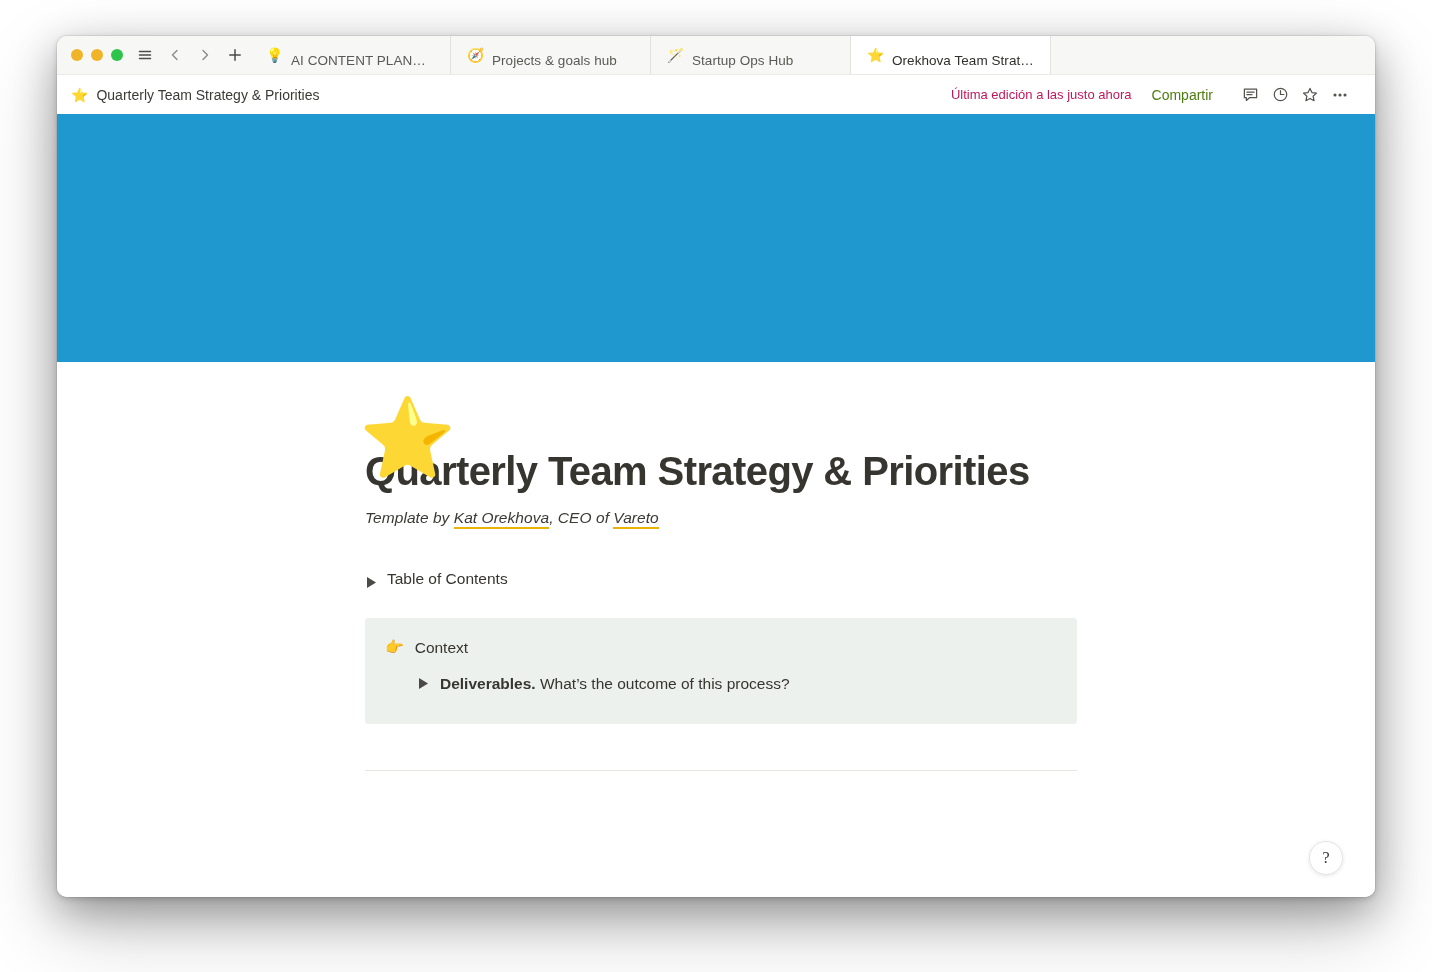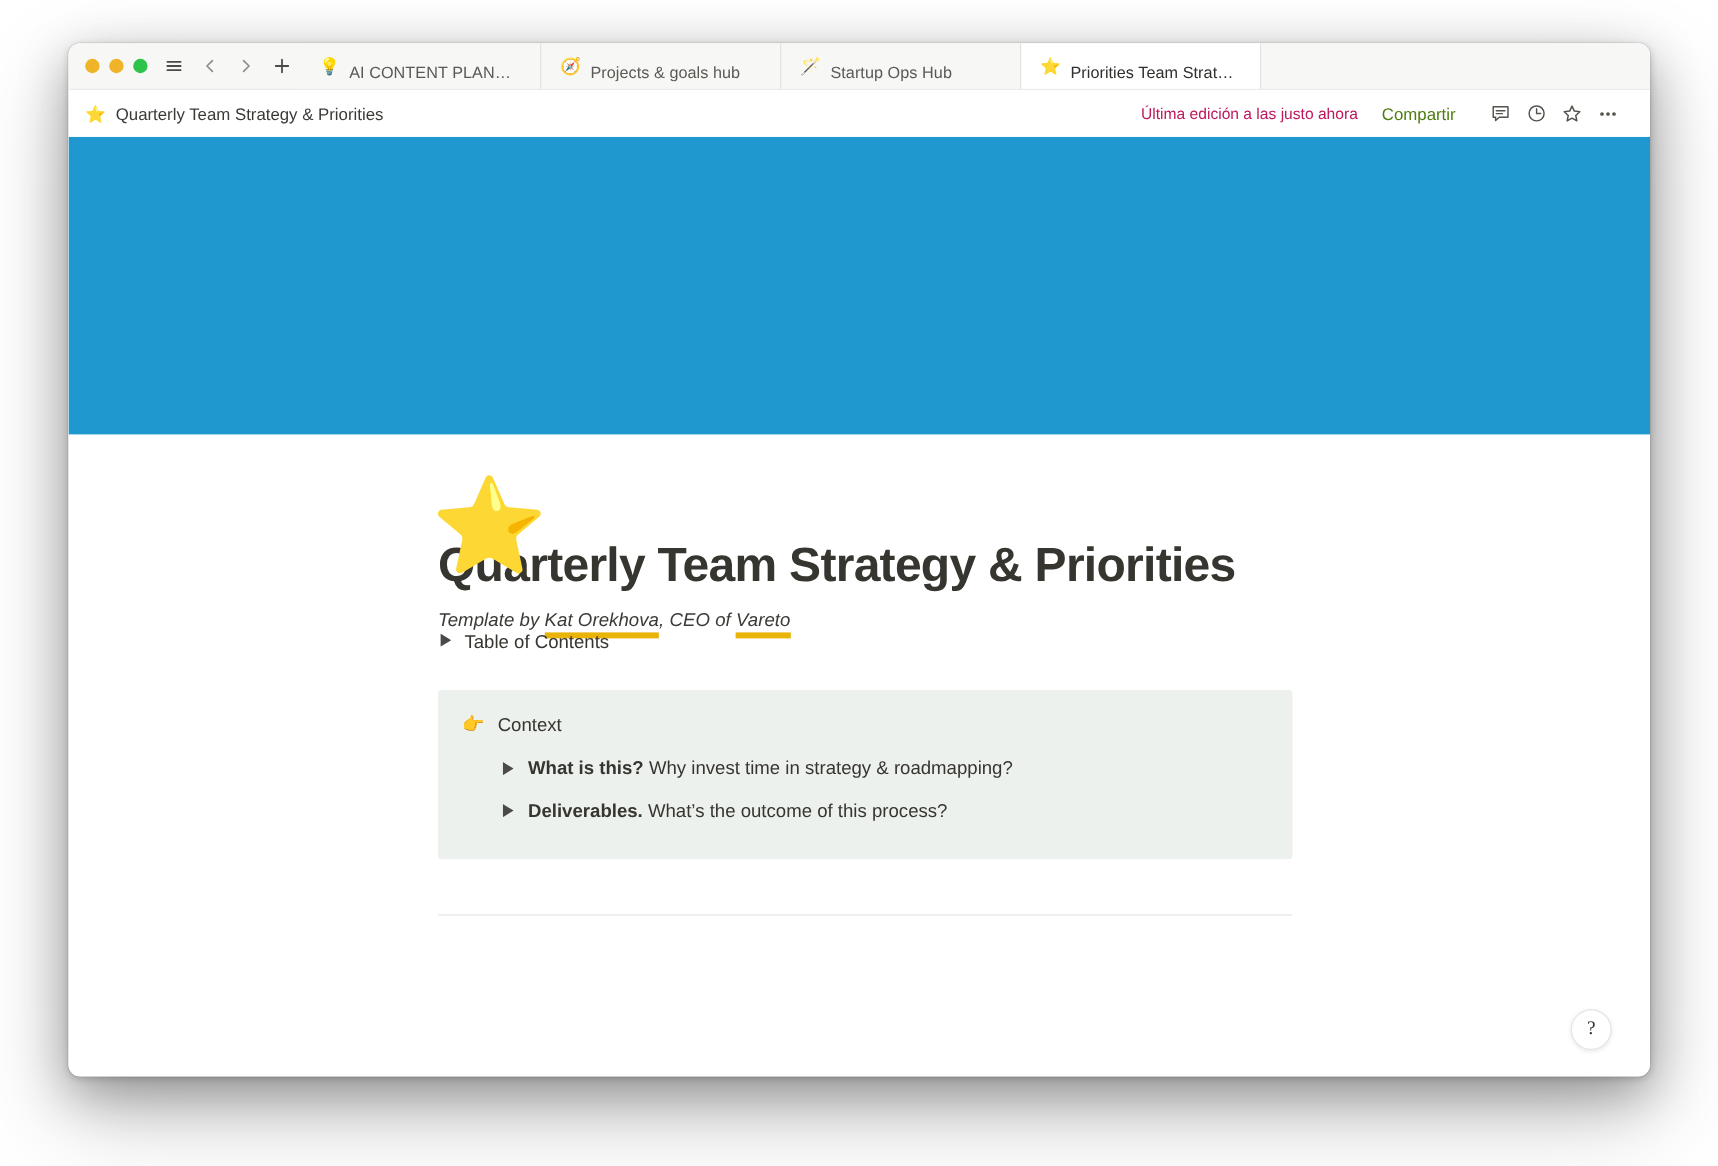--- a/index.html
+++ b/index.html
@@ -221,27 +221,28 @@
   .byline {
     margin-top: 14px;
     font-size: 15.5px;
     font-style: italic;
     color: #3b3a36;
     letter-spacing: 0.05px;
   }
   .byline a {
     color: #3b3a36;
     text-decoration: none;
-    border-bottom: 5px solid #eab308;
+    border-bottom: 2px solid #eab308;
     padding-bottom: 1px;
   }
 
   .toggle-row {
-    display: flex;
-    align-items: flex-start;
+    margin-top: 43px;
+    display: flex;
+    align-items: flex-end;
     gap: 10px;
     font-size: 15.5px;
     color: #37352f;
   }
   .tri {
     width: 12px;
     height: 12px;
     display: inline-flex;
     align-items: center;
     justify-content: center;
@@ -353,21 +354,21 @@
         <div class="tab">
           <span class="tab-icon">🧭</span>
           <span class="tab-label">Projects &amp; goals hub</span>
         </div>
         <div class="tab">
           <span class="tab-icon">🪄</span>
           <span class="tab-label">Startup Ops Hub</span>
         </div>
         <div class="tab active">
           <span class="tab-icon">⭐</span>
-          <span class="tab-label">Priorities Team Strat…</span>
+          <span class="tab-label">Orekhova Team Strat…</span>
         </div>
         <div class="tabfill"></div>
       </div>
     </div>
 
     <div class="topbar">
       <div class="breadcrumb">
         <span class="bc-icon">⭐</span>
         <span>Quarterly Team Strategy &amp; Priorities</span>
       </div>
@@ -427,28 +428,20 @@
             <span>Table of Contents</span>
           </div>
 
           <div class="callout">
             <div class="callout-head">
               <span class="callout-emoji">👉</span>
               <span>Context</span>
             </div>
 
             <div class="toggle-list">
-              <div class="toggle-item">
-                <span class="tri">
-                  <svg width="9" height="11" viewBox="0 0 9 11" fill="#4b4a46">
-                      <path d="M0 0 L9 5.5 L0 11 Z"></path>
-                    </svg>
-                </span>
-                <span><b>What is this?</b><span> Why invest time in strategy &amp; roadmapping?</span></span>
-              </div>
 
               <div class="toggle-item">
                 <span class="tri">
                   <svg width="9" height="11" viewBox="0 0 9 11" fill="#4b4a46">
                       <path d="M0 0 L9 5.5 L0 11 Z"></path>
                     </svg>
                 </span>
                 <span><b>Deliverables.</b><span> What’s the outcome of this process?</span></span>
               </div>
 

